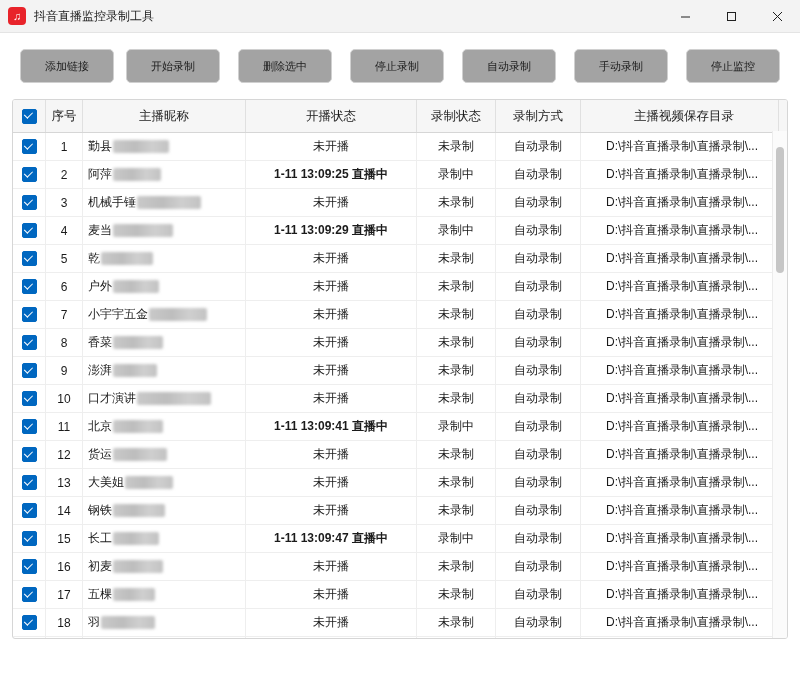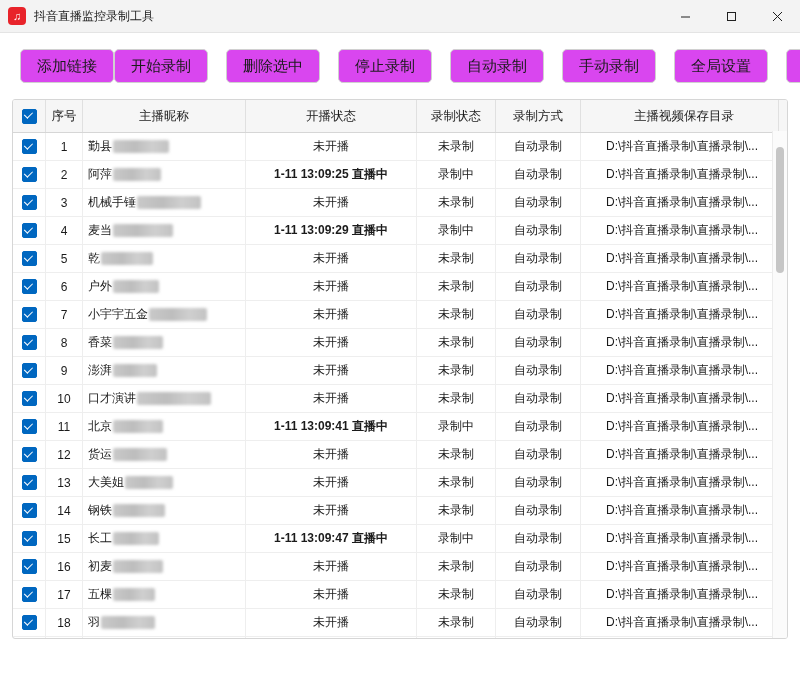--- a/index.html
+++ b/index.html
@@ -70,23 +70,23 @@
     padding: 0 20px;
     box-sizing: border-box;
     background: #ffffff;
   }
   .tb-btn {
     height: 32px;
     min-width: 64px;
     padding: 0 14px;
     border: 1px solid #d0d0d0;
     border-radius: 5px;
-    background: #d946ef;
+    background: #a3a3a3;
     color: #1b1b1b;
-    font-size: 15px;
+    font-size: 11px;
     font-family: "Liberation Sans", sans-serif;
     display: flex;
     align-items: center;
     justify-content: center;
     white-space: nowrap;
     cursor: default;
   }
   .tb-left { margin-right: auto; }
   .tb-group { display: flex; gap: 18px; }
 
@@ -233,21 +233,20 @@
 </div>
 
 <div class="toolbar">
   <div class="tb-btn tb-left">添加链接</div>
   <div class="tb-group">
     <div class="tb-btn">开始录制</div>
     <div class="tb-btn">删除选中</div>
     <div class="tb-btn">停止录制</div>
     <div class="tb-btn">自动录制</div>
     <div class="tb-btn">手动录制</div>
-    <div class="tb-btn">全局设置</div>
     <div class="tb-btn">停止监控</div>
   </div>
 </div>
 
 <div class="table-wrap">
   <table class="grid">
     <thead>
       <tr>
         <th class="col-chk">
           <span class="chk"></span>

